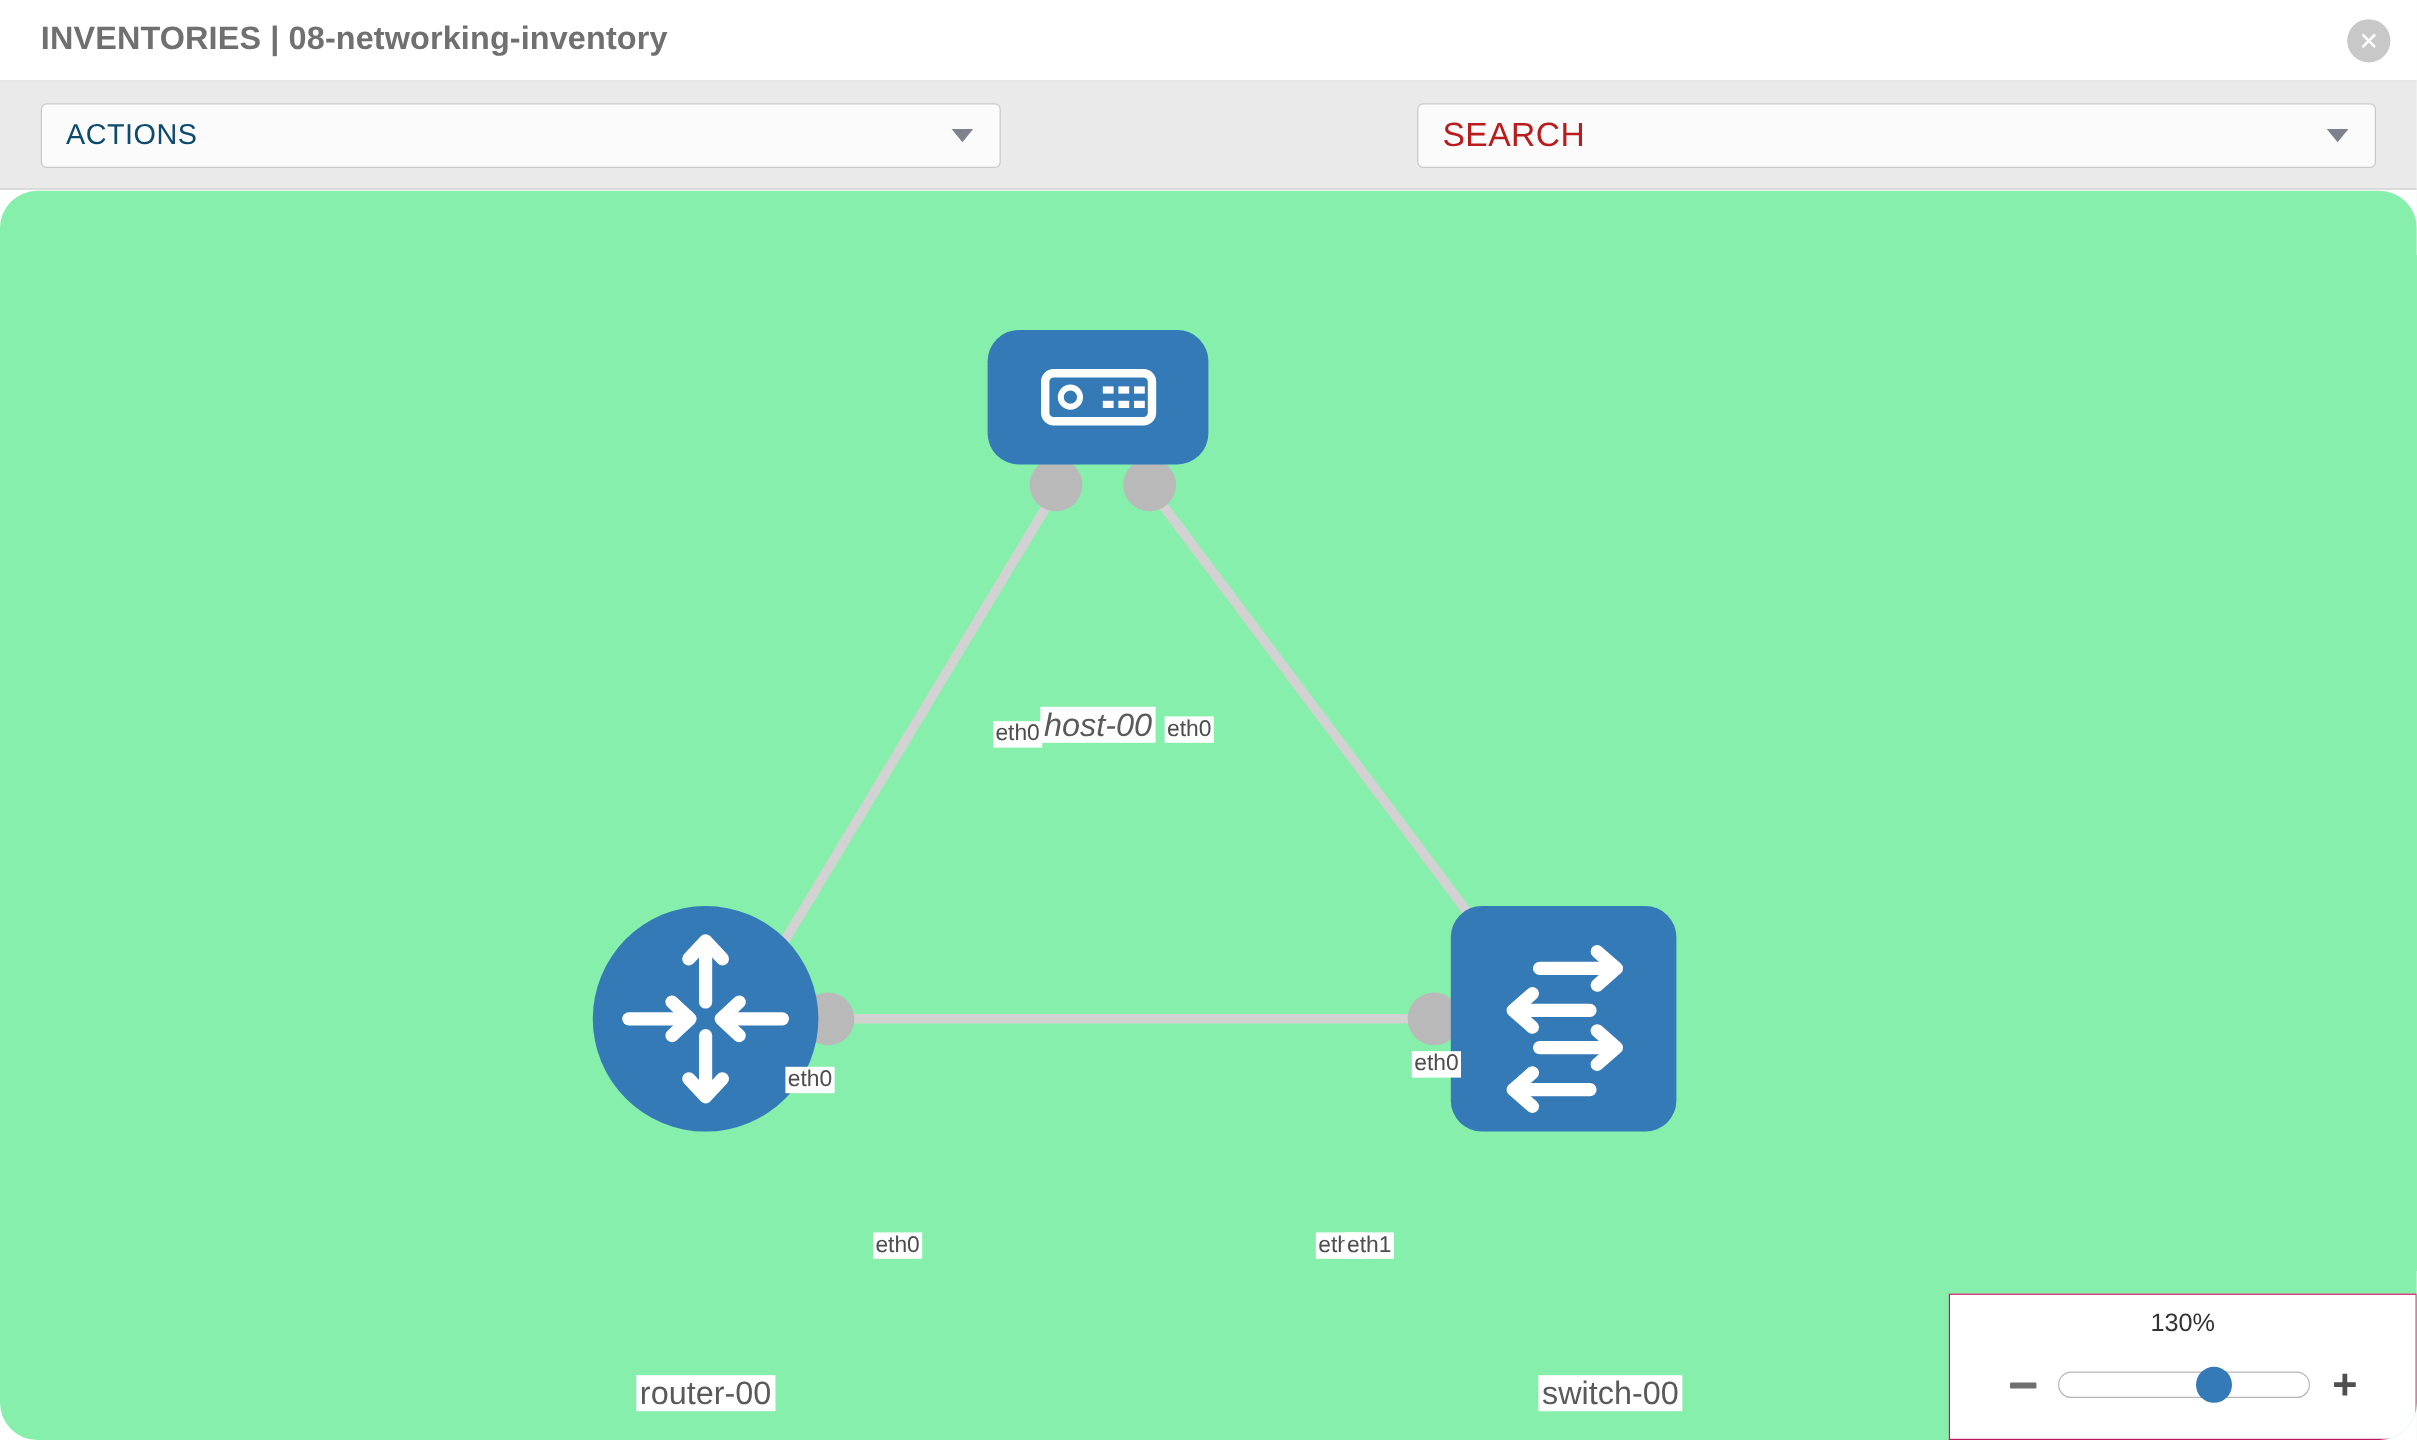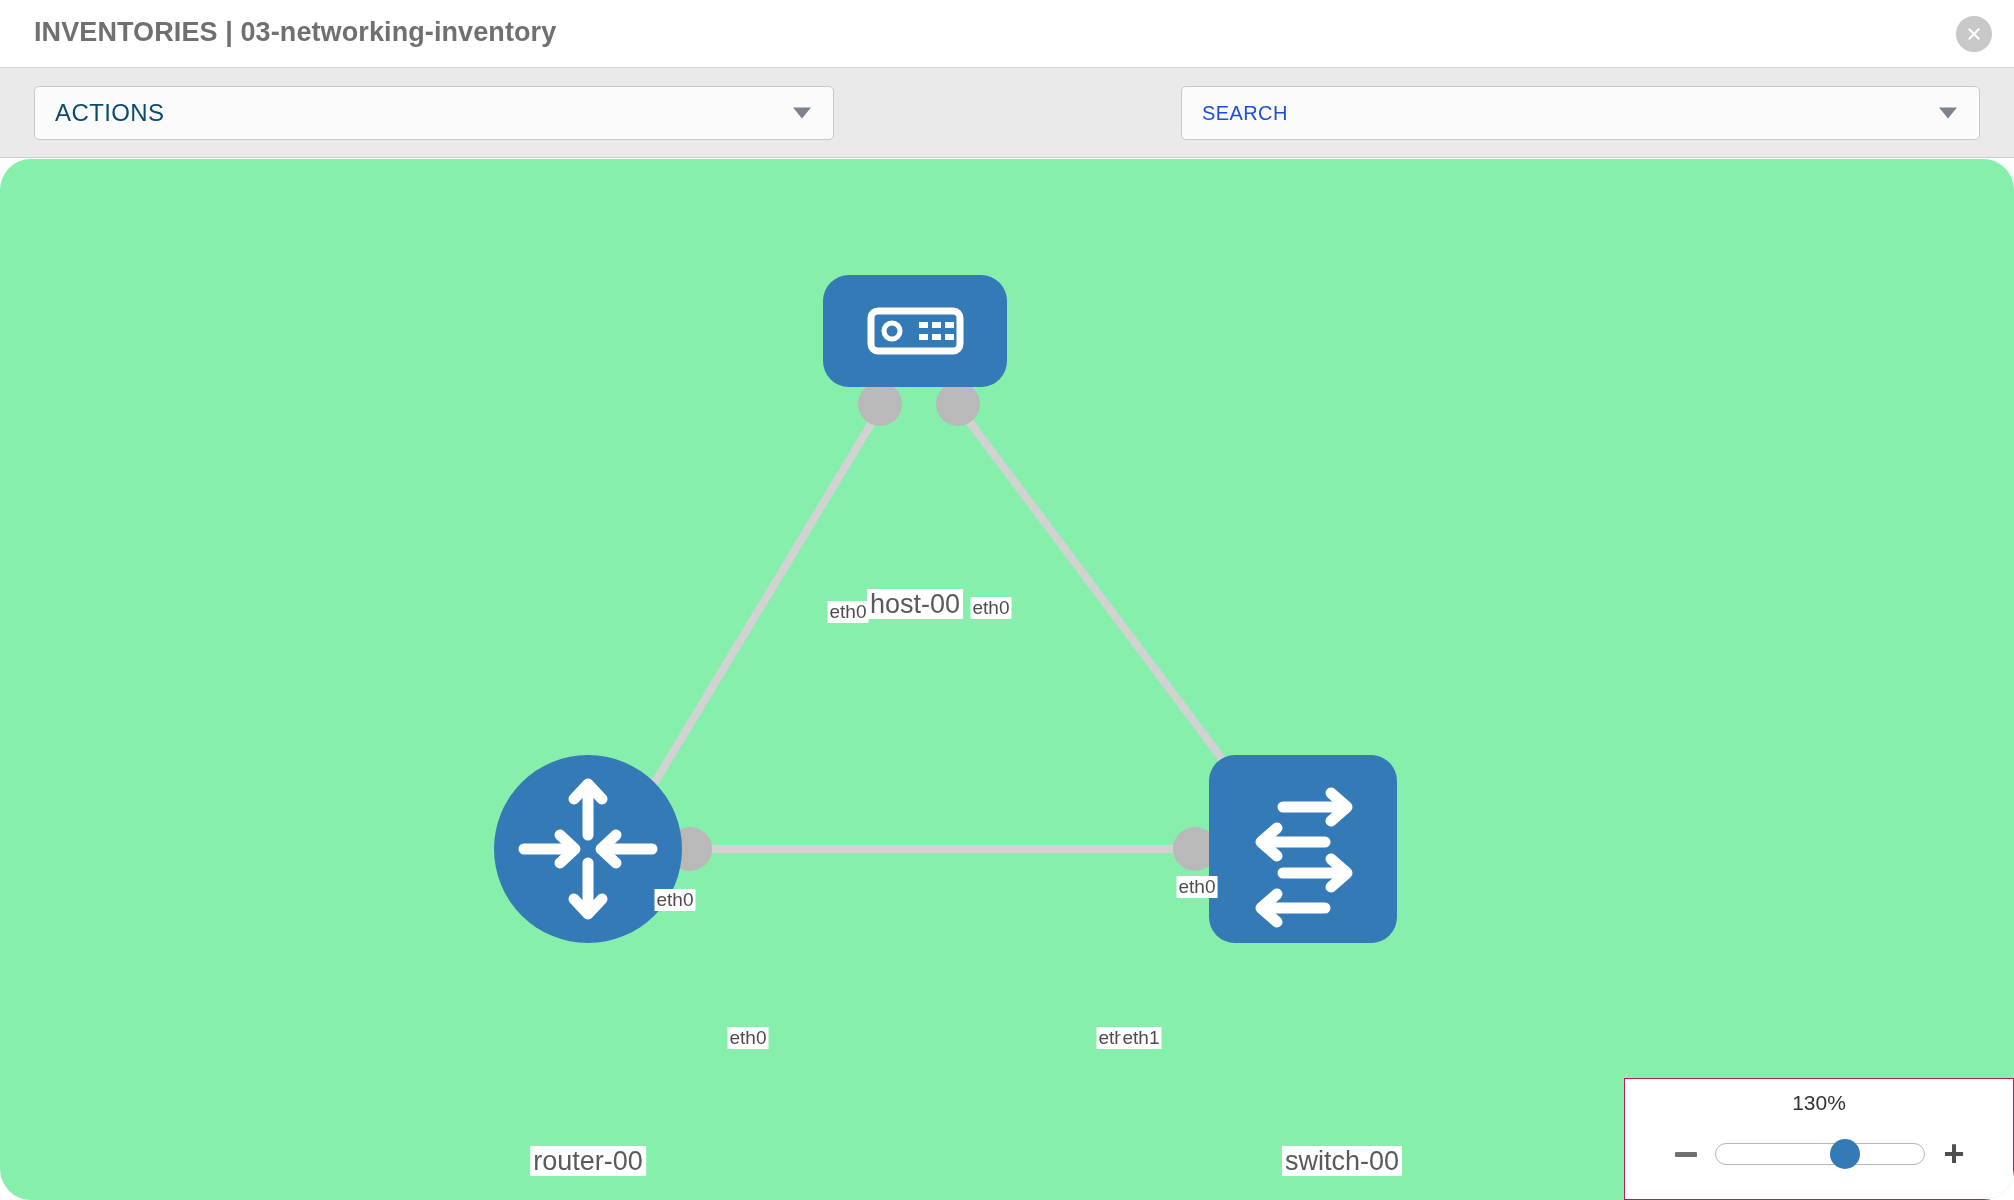--- a/index.html
+++ b/index.html
@@ -71,21 +71,21 @@
     position: absolute; left: 1181px; top: 18px;
     width: 799px; height: 54px;
     background: #fbfbfb;
     border: 1px solid #c9c9c9;
     border-radius: 5px;
     display: flex; align-items: center;
     cursor: text;
   }
   .search-placeholder {
     margin-left: 20px;
-    font-size: 20px; color: #1d4ed8;
+    font-size: 28px; color: #b91c1c;
     letter-spacing: 0.4px;
   }
 
   
   .canvas {
     position: absolute; top: 159px; left: 0;
     width: 2014px; height: 1041px;
     background: #86efac;
     overflow: hidden;
     border-radius: 31px;
@@ -161,21 +161,21 @@
     transform: translate(-50%, -50%);
     cursor: pointer;
   }
 </style>
 </head>
 <body>
 
 <div id="app">
 
   <div class="header">
-    <div class="page-title">INVENTORIES | 03-networking-inventory</div>
+    <div class="page-title">INVENTORIES | 08-networking-inventory</div>
     <div class="close-btn">
       <svg width="20" height="20" viewBox="0 0 20 20">
         <path d="M5.5 4 L10 8.5 L14.5 4 L16 5.5 L11.5 10 L16 14.5 L14.5 16 L10 11.5 L5.5 16 L4 14.5 L8.5 10 L4 5.5 Z" fill="#ffffff"></path>
       </svg>
     </div>
   </div>
 
   <div class="toolbar">
 
     <div class="actions-select">
@@ -262,21 +262,21 @@
     </svg>
 
     <div class="iface-label" style="left:848px; top:442px;">eth0</div>
     <div class="iface-label" style="left:991px; top:438px;">eth0</div>
     <div class="iface-label" style="left:675px; top:730px;">eth0</div>
     <div class="iface-label" style="left:1197px; top:717px;">eth0</div>
     <div class="iface-label" style="left:748px; top:868px;">eth0</div>
     <div class="iface-label" style="left:1117px; top:868px;">eth0</div>
     <div class="iface-label" style="left:1141px; top:868px;">eth1</div>
 
-    <div class="node-label" style="left:915px; top:430px;">host-00</div>
+    <div class="node-label" style="left:915px; top:430px;font-style:italic;">host-00</div>
     <div class="node-label" style="left:588px; top:987px;">router-00</div>
     <div class="node-label" style="left:1303px; top:987px;margin-left:39px;">switch-00</div>
 
     <div class="zoom-panel">
       <div class="zoom-value">130%</div>
       <div class="zoom-row">
         <div class="zoom-minus">
             <span></span>
           </div>
         <div class="zoom-track">

